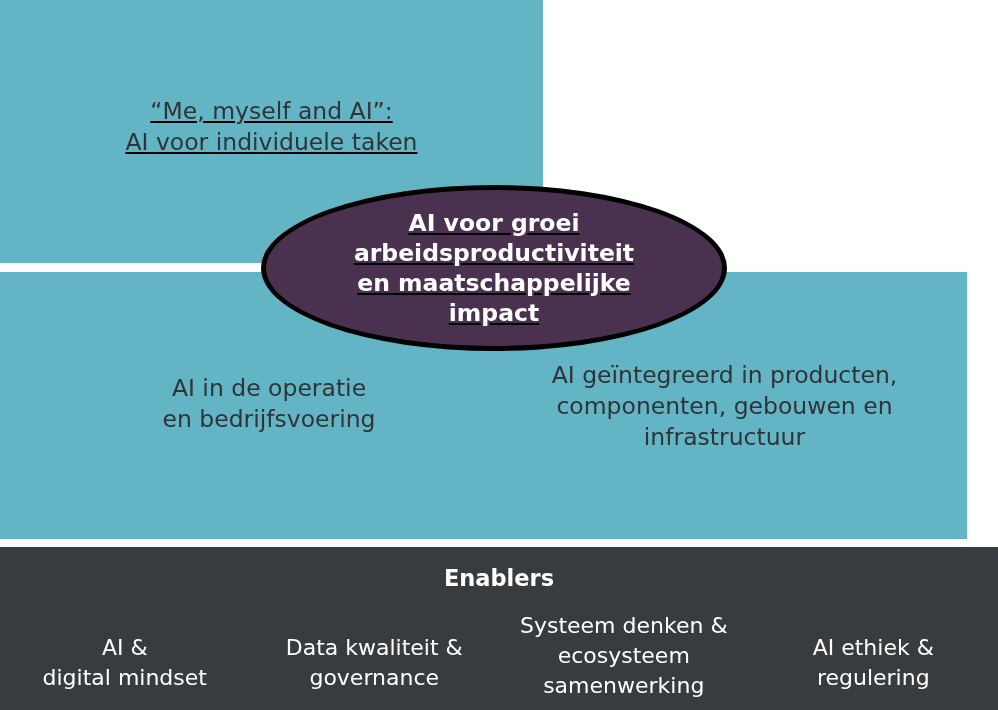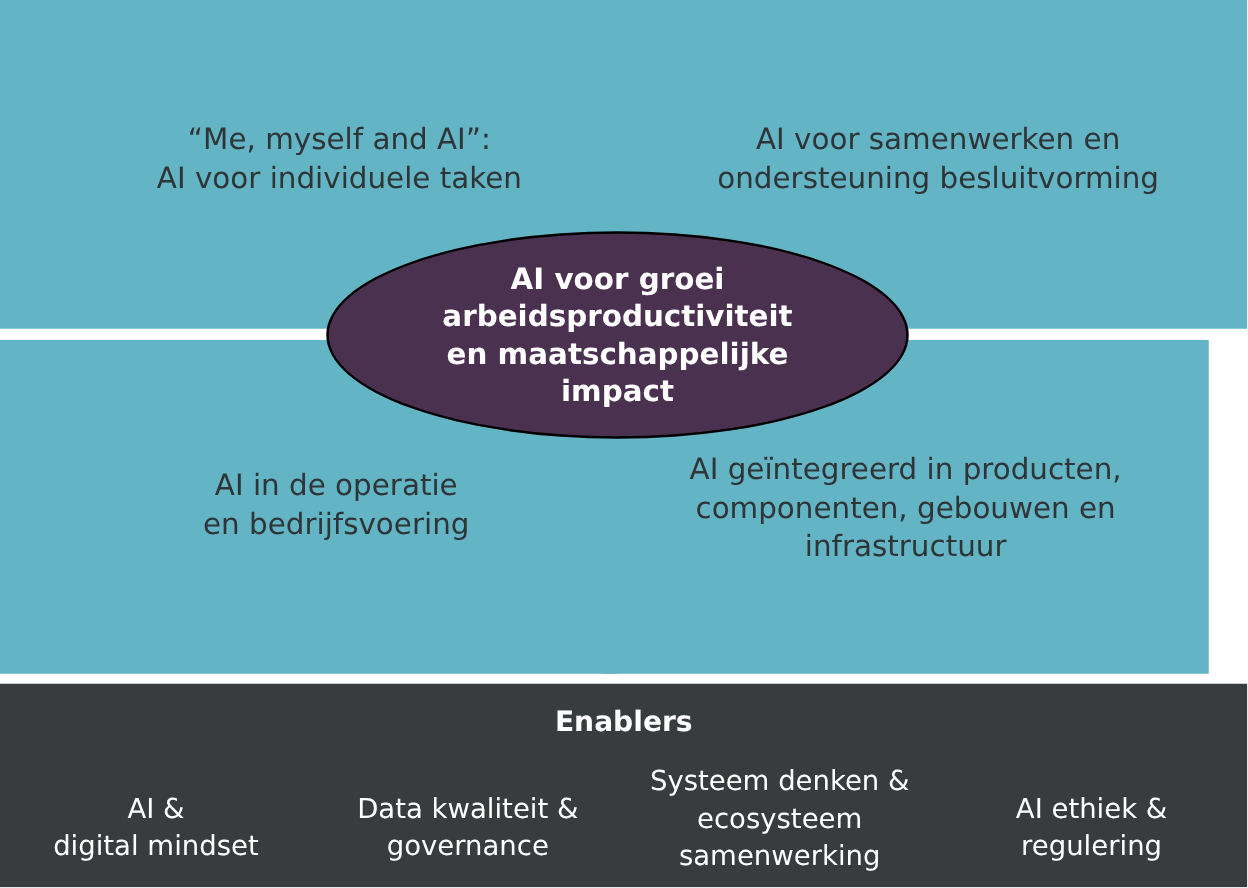--- a/index.html
+++ b/index.html
@@ -28,21 +28,21 @@
     background: #ffffff;
   }
   .quad {
     position: absolute;
     background: #63b5c6;
     box-sizing: border-box;
     display: flex;
     align-items: flex-start;
     justify-content: center;
   }
-  .quad-tl { left: 0;   top: 0;   width: 543px; height: 263px; }
+  .quad-tl { left: 0;   top: 0;   width: 543px; height: 263px; text-decoration: underline; }
   .quad-tr { left: 503px; top: 0; width: 495px; height: 263px; }
   .quad-bl { left: 0;   top: 272px; width: 494px; height: 267px; padding-left: 44px; }
   .quad-br { left: 482px; top: 272px; width: 485px; height: 267px; }
 
   .quad-label {
     color: #2f3436;
     font-size: 23.5px;
     line-height: 31px;
     text-align: center;
     white-space: pre-line;
@@ -60,26 +60,27 @@
     top: 185px;
     width: 466px;
     height: 166px;
   }
   .center-ellipse {
     position: absolute;
     left: 0; top: 0;
     width: 100%;
     height: 100%;
     background: #4a3150;
-    border: 2px solid #000000;
+    border: 5px solid #000000;
     border-radius: 50%;
     box-sizing: border-box;
     display: flex;
     align-items: center;
     justify-content: center;
+    text-decoration: underline;
   }
   .center-text {
     color: #ffffff;
     font-weight: bold;
     font-size: 23.5px;
     line-height: 30px;
     text-align: center;
     white-space: pre-line;
     padding: 0 46px;
   }
@@ -131,24 +132,20 @@
 
 <div class="canvas">
 
   <div class="quad-area">
 
     <div class="quad quad-tl">
       <div class="quad-label">“Me, myself and AI”:
 AI voor individuele taken</div>
     </div>
 
-    <div class="quad quad-tr">
-      <div class="quad-label">AI voor samenwerken en
-ondersteuning besluitvorming</div>
-    </div>
 
     <div class="quad quad-bl">
       <div class="quad-label">AI in de operatie
 en bedrijfsvoering</div>
     </div>
 
     <div class="quad quad-br">
       <div class="quad-label">AI geïntegreerd in producten,
 componenten, gebouwen en
 infrastructuur</div>

